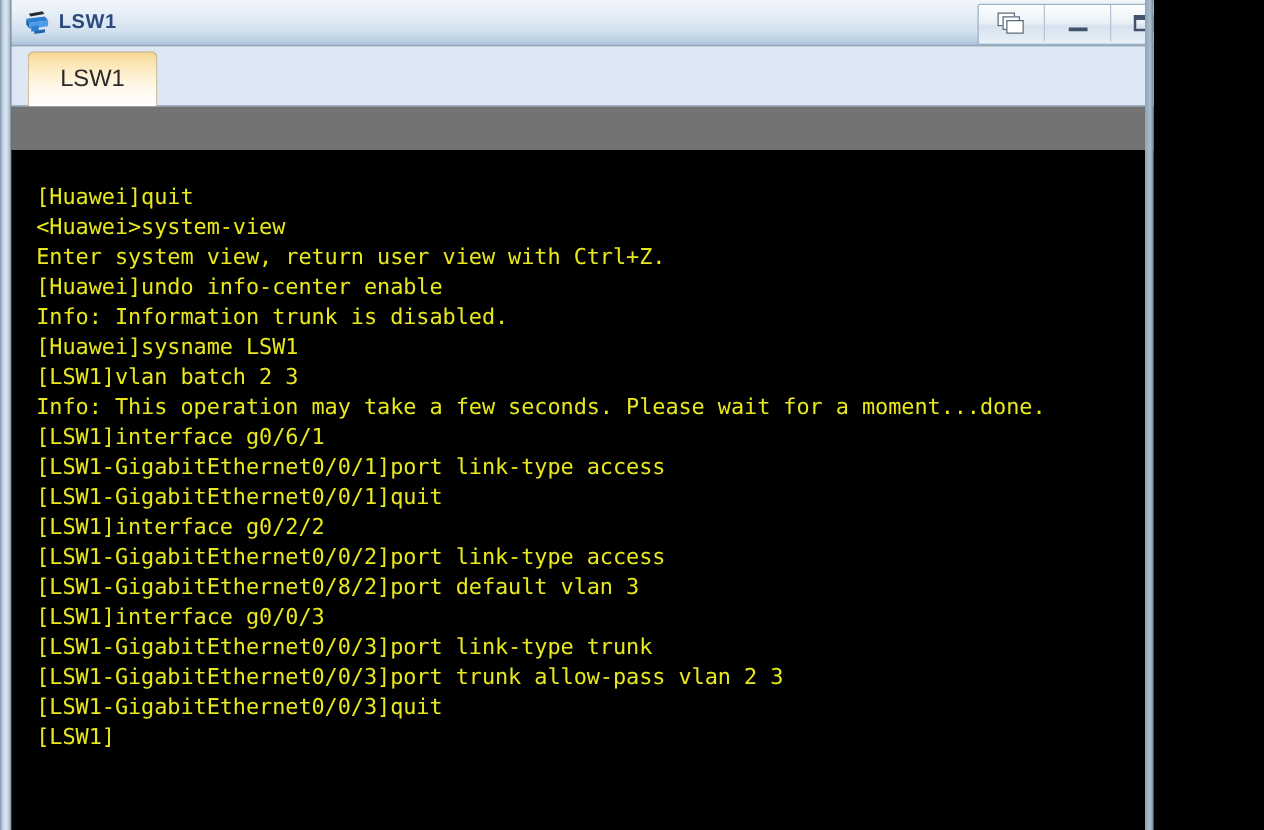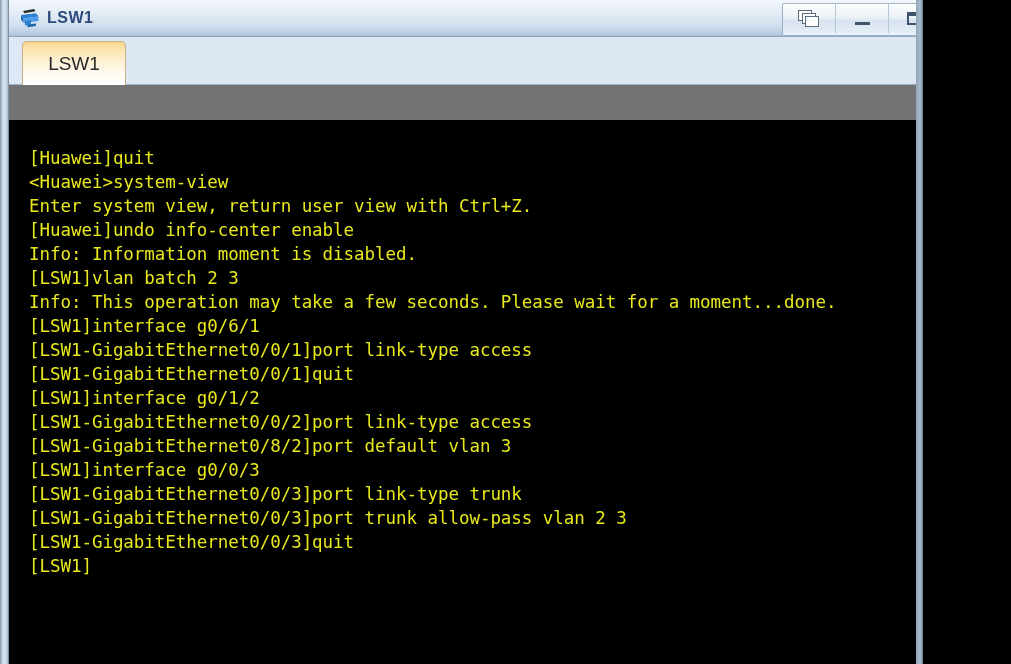--- a/index.html
+++ b/index.html
@@ -227,27 +227,28 @@
       <span class="tab-label">LSW1</span>
     </div>
   </div>
 
   <div class="terminal">
     <div class="term-inner" id="term-inner">
         <div class="term-line">[Huawei]quit</div>
         <div class="term-line">&lt;Huawei&gt;system-view</div>
         <div class="term-line">Enter system view, return user view with Ctrl+Z.</div>
         <div class="term-line">[Huawei]undo info-center enable</div>
-        <div class="term-line">Info: Information moment is disabled.</div>
+        <div class="term-line">Info: Information trunk is disabled.</div>
+        <div class="term-line">[Huawei]sysname LSW1</div>
         <div class="term-line">[LSW1]vlan batch 2 3</div>
         <div class="term-line">Info: This operation may take a few seconds. Please wait for a moment...done.</div>
         <div class="term-line">[LSW1]interface g0/6/1</div>
         <div class="term-line">[LSW1-GigabitEthernet0/0/1]port link-type access</div>
         <div class="term-line">[LSW1-GigabitEthernet0/0/1]quit</div>
-        <div class="term-line">[LSW1]interface g0/1/2</div>
+        <div class="term-line">[LSW1]interface g0/2/2</div>
         <div class="term-line">[LSW1-GigabitEthernet0/0/2]port link-type access</div>
         <div class="term-line">[LSW1-GigabitEthernet0/8/2]port default vlan 3</div>
         <div class="term-line">[LSW1]interface g0/0/3</div>
         <div class="term-line">[LSW1-GigabitEthernet0/0/3]port link-type trunk</div>
         <div class="term-line">[LSW1-GigabitEthernet0/0/3]port trunk allow-pass vlan 2 3</div>
         <div class="term-line">[LSW1-GigabitEthernet0/0/3]quit</div>
         <div class="term-line">[LSW1]</div>
       </div>
     <div class="watermark">CSDN @江湖侠客</div>
   </div>

